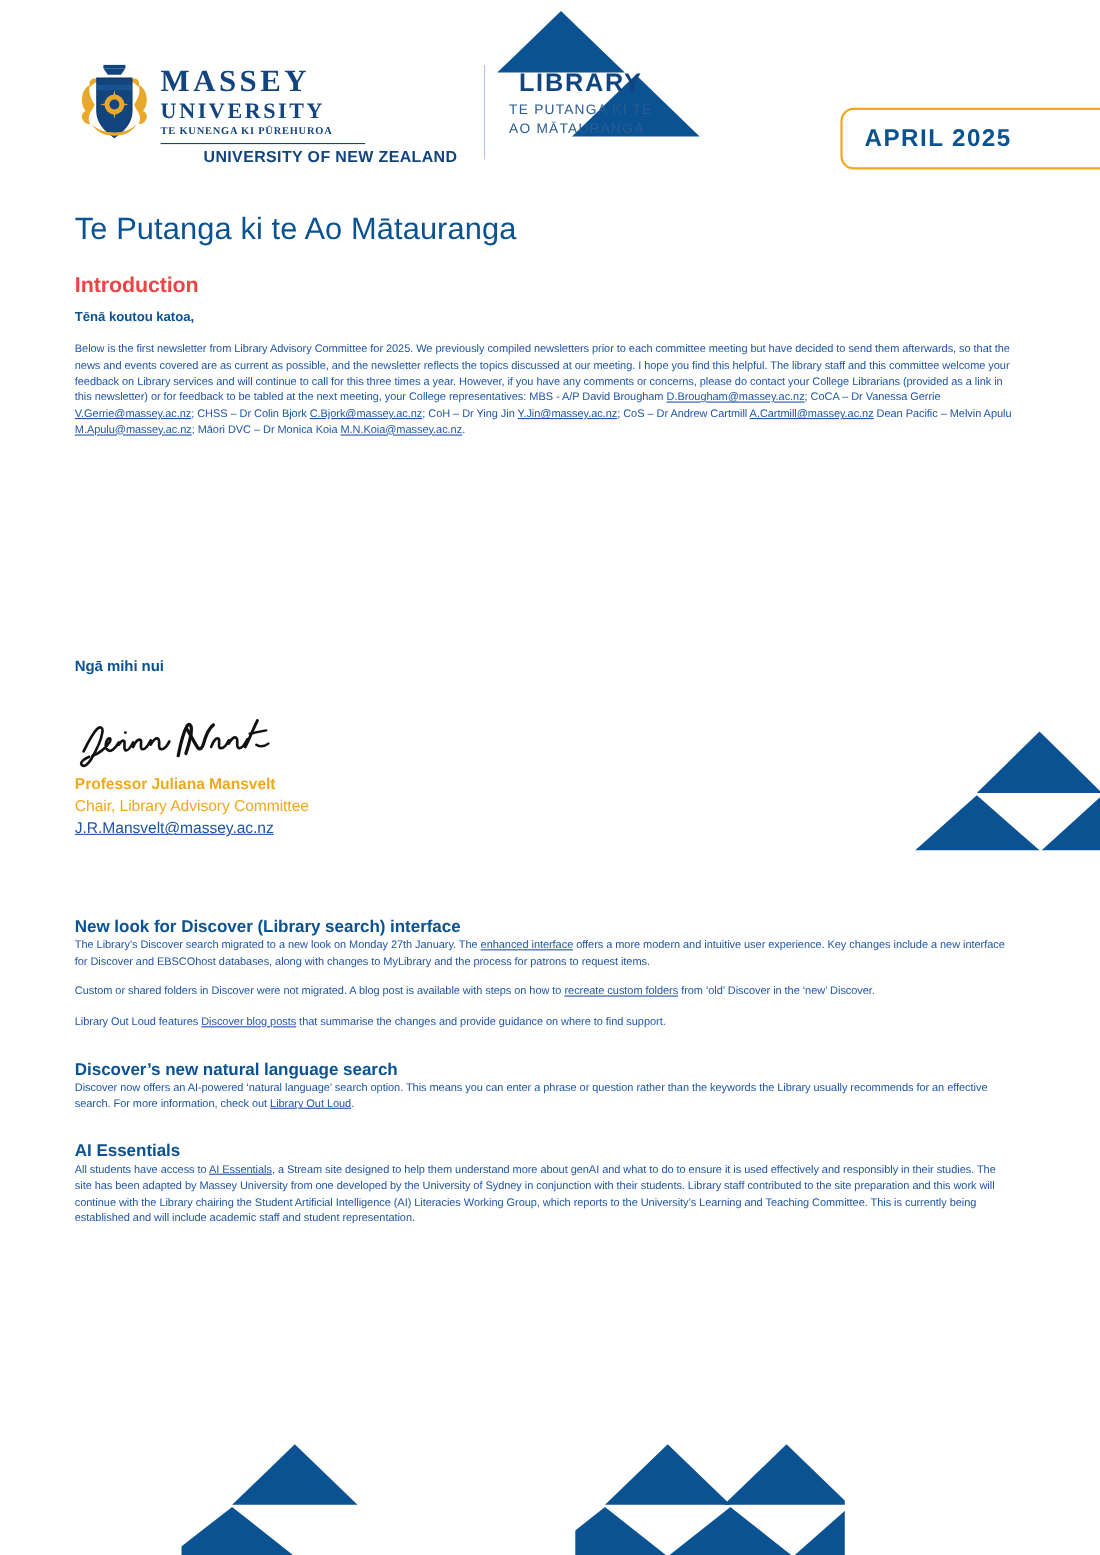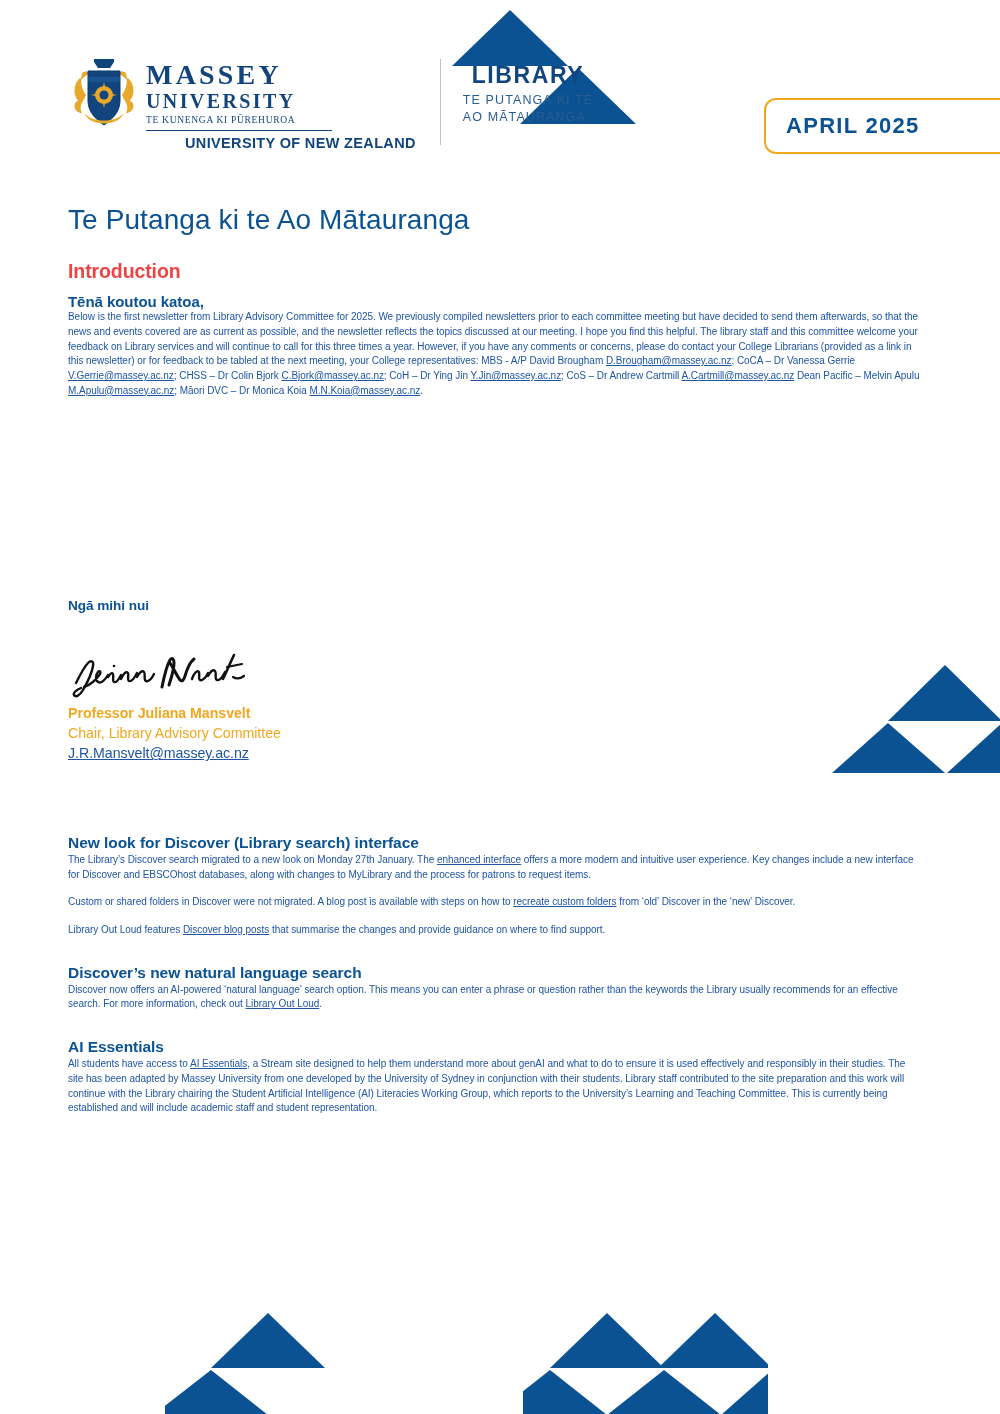--- a/index.html
+++ b/index.html
@@ -34,21 +34,21 @@
     font-size: 28px; font-weight: bold; letter-spacing: 3.2px;
     line-height: 1.0;
   }
   .mass-line2 {
     color: #12447E; font-family: "Liberation Serif", serif;
     font-size: 20px; font-weight: bold; letter-spacing: 2.4px;
     line-height: 1.15; margin-top: 1px;
   }
   .mass-line3 {
     color: #12447E; font-family: "Liberation Serif", serif;
-    font-size: 9.5px; font-weight: normal; letter-spacing: 0.7px;
+    font-size: 9.5px; font-weight: bold; letter-spacing: 0.7px;
     margin-top: 2px;
   }
   .mass-rule {
     border-top: 1.6px solid #12447E;
     margin-top: 5px; width: 186px;
   }
   .mass-line4 {
     color: #12447E; font-family: "Liberation Sans", sans-serif;
     font-size: 14.5px; font-weight: bold; letter-spacing: 0.35px;
     margin-top: 4px;
@@ -87,43 +87,43 @@
     position: absolute; left: 68px; top: 188px;
     width: 852px;
   }
 
   h1.title {
     margin: 0; color: #0B5293;
     font-size: 33px; font-weight: bold; letter-spacing: -0.2px;
     line-height: 1.12;
   }
   h2.subtitle {
-    margin: 16px 0 0 0; color: #0B5293;
+    margin: 4px 0 0 0; color: #0B5293;
     font-size: 28px; font-weight: normal; letter-spacing: 0.1px;
     line-height: 1.15;
   }
   h3.section-head {
     margin: 24px 0 2px 0; color: #ef4444;
     font-size: 19.5px; font-weight: bold; letter-spacing: -0.1px;
   }
   h4.sub-head {
     margin: 26px 0 1px 0; color: #0B5293;
     font-size: 15.5px; font-weight: bold; letter-spacing: -0.05px;
   }
 
   p.body, div.body {
     margin: 0; color: #1F55A5;
     font-size: 10px; line-height: 1.47;
     letter-spacing: -0.05px;
   }
   p.body + p.body { margin-top: 13px; }
 
   .greeting {
-    color: #0B5293; font-size: 15px; font-weight: bold;
-    letter-spacing: -0.05px; margin: 10px 0 0 0;
+    color: #0B5293; font-size: 12px; font-weight: bold;
+    letter-spacing: -0.05px; margin: 10px 0 16px 0;
   }
   .mihi {
     color: #0B5293; font-size: 13.6px; font-weight: bold;
     letter-spacing: -0.05px;
   }
   a.link {
     color: #1F55A5; text-decoration: underline;
     text-underline-offset: 1px;
   }
 

